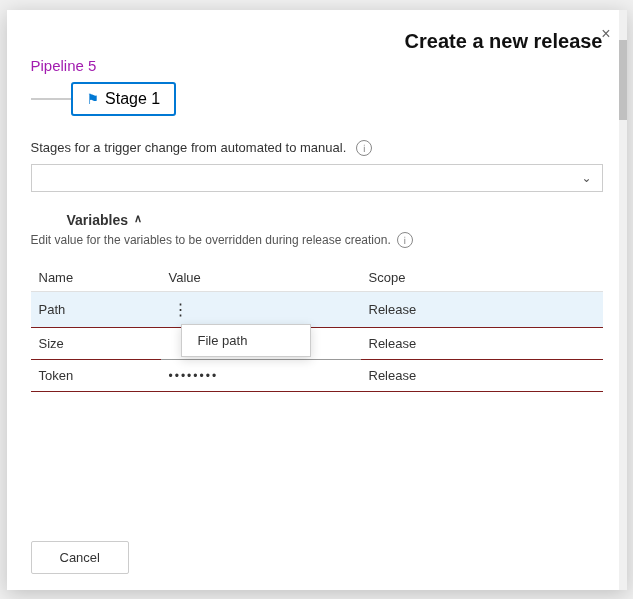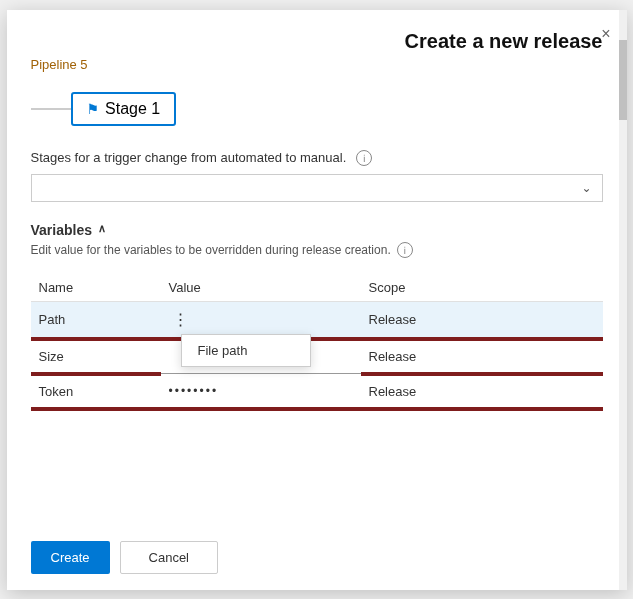--- a/index.html
+++ b/index.html
@@ -39,23 +39,23 @@
       line-height: 1;
     }
     .dialog-title {
       font-size: 20px;
       font-weight: 600;
       color: #111;
       margin-bottom: 4px;
       text-align: right;
     }
     .pipeline-name {
-      font-size: 13px;
-      color: #a16207;
-      margin-bottom: 16px;
+      font-size: 15px;
+      color: #a21caf;
+      margin-bottom: 4px;
     }
     .content-area {
       padding: 0 24px;
       flex: 1;
       overflow-y: auto;
     }
     .stage-container {
       display: flex;
       align-items: center;
       margin-bottom: 20px;
@@ -122,20 +122,21 @@
     }
     .section-variables {
       margin-top: 8px;
     }
     .variables-heading {
       display: flex;
       gap: 6px;
       font-size: 14px;
       font-weight: 600;
       margin-bottom: 4px;
+      margin-left: 36px;
     }
     .chevron-up {
       font-size: 11px;
       color: #333;
     }
     .variables-desc {
       font-size: 12px;
       color: #555;
       margin-bottom: 16px;
       display: flex;
@@ -151,21 +152,21 @@
       text-align: left;
       font-weight: 400;
       color: #333;
       padding: 6px 8px;
       font-size: 13px;
       border-bottom: 1px solid #e0e0e0;
     }
     .variables-table td {
       padding: 8px 8px;
       font-size: 13px;
-      border-bottom: 4px solid #7f1d1d;
+      border-bottom: 1px solid #7f1d1d;
     }
     .row-highlighted {
       background: #e8f3fb;
     }
     .row-normal {
       background: #fff;
     }
     .col-name { width: 130px; }
     .col-value { width: 200px; position: relative; }
     .col-scope { }
@@ -316,17 +317,16 @@
             <td><span class="password-dots">••••••••</span></td>
             <td>Release</td>
           </tr>
         </tbody>
       </table>
     </div>
 
   </div>
 
   <div class="dialog-footer">
-    <button class="btn-create">Create</button>
     <button class="btn-cancel">Cancel</button>
   </div>
 
 </div>
 
 </body></html>

